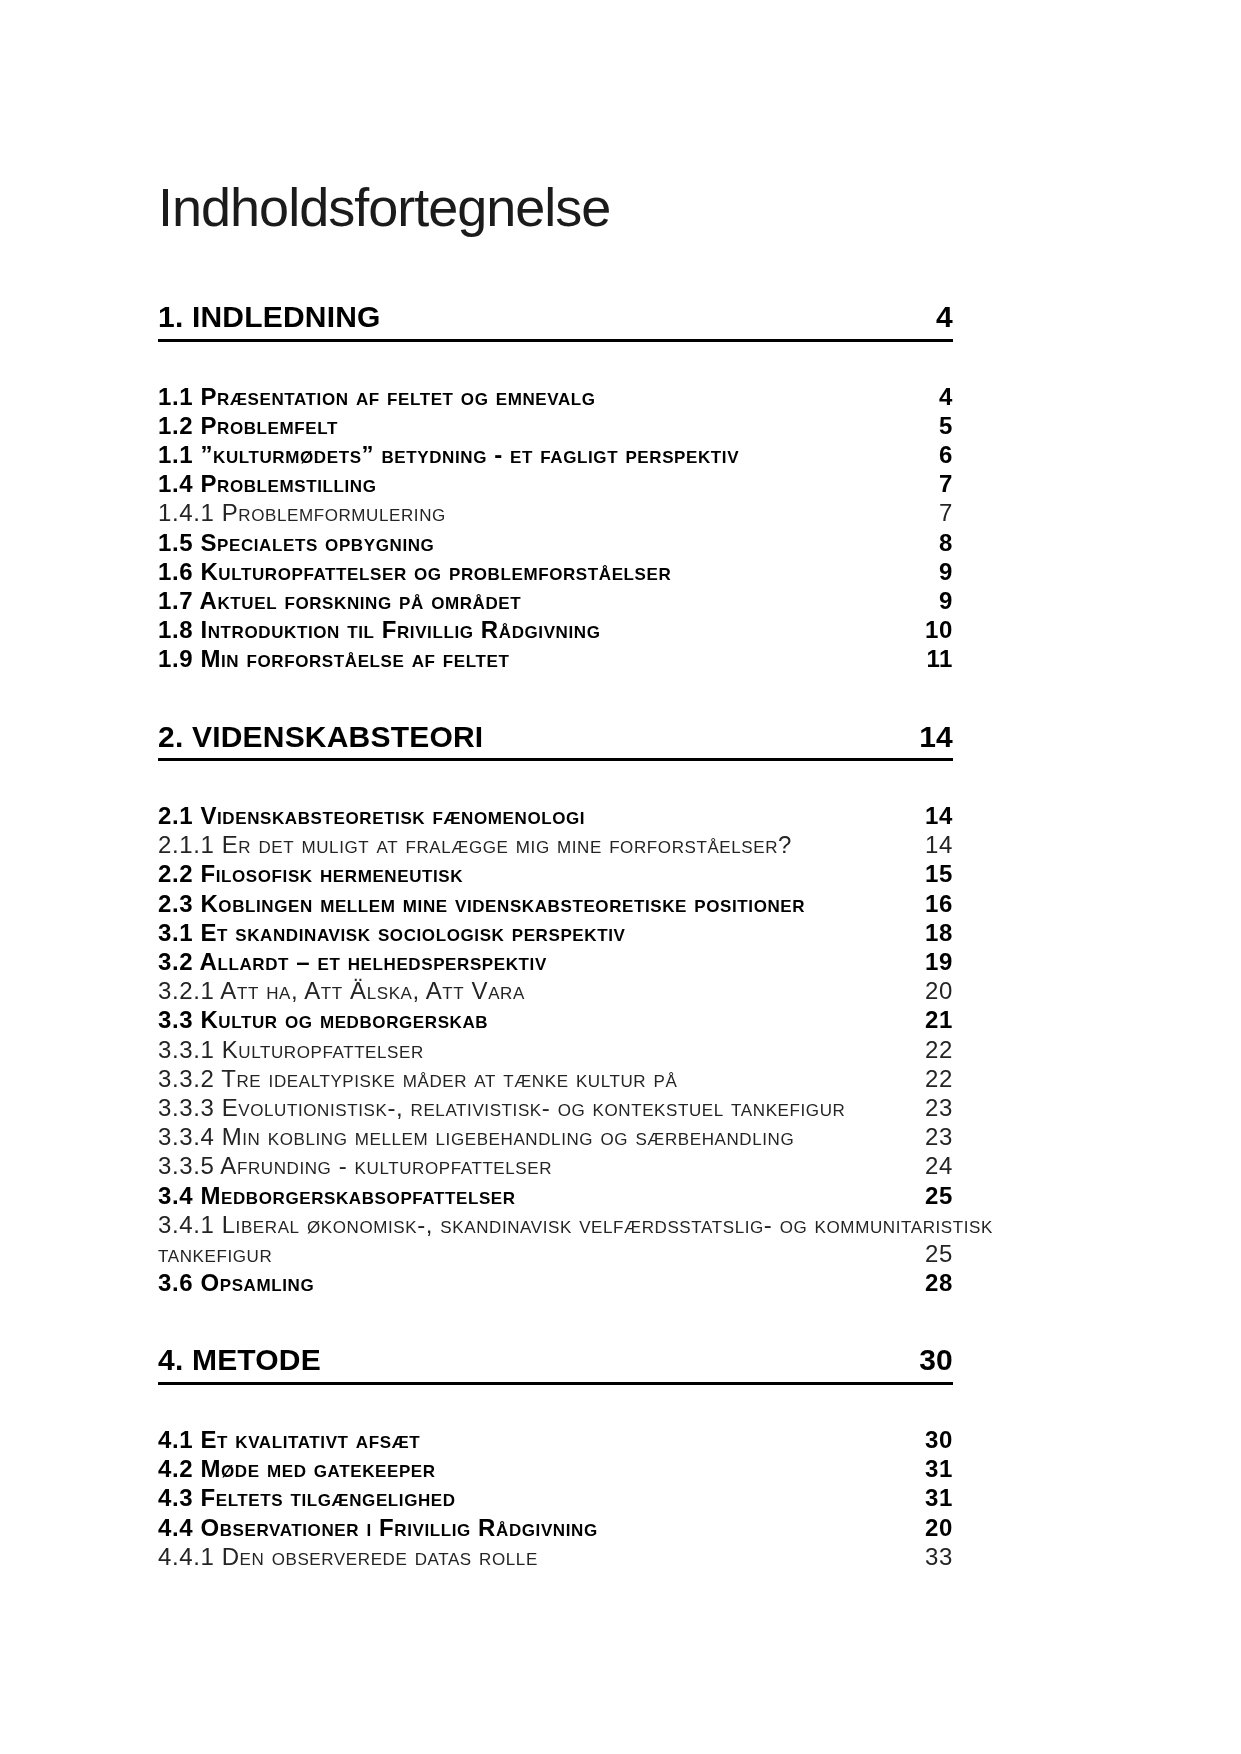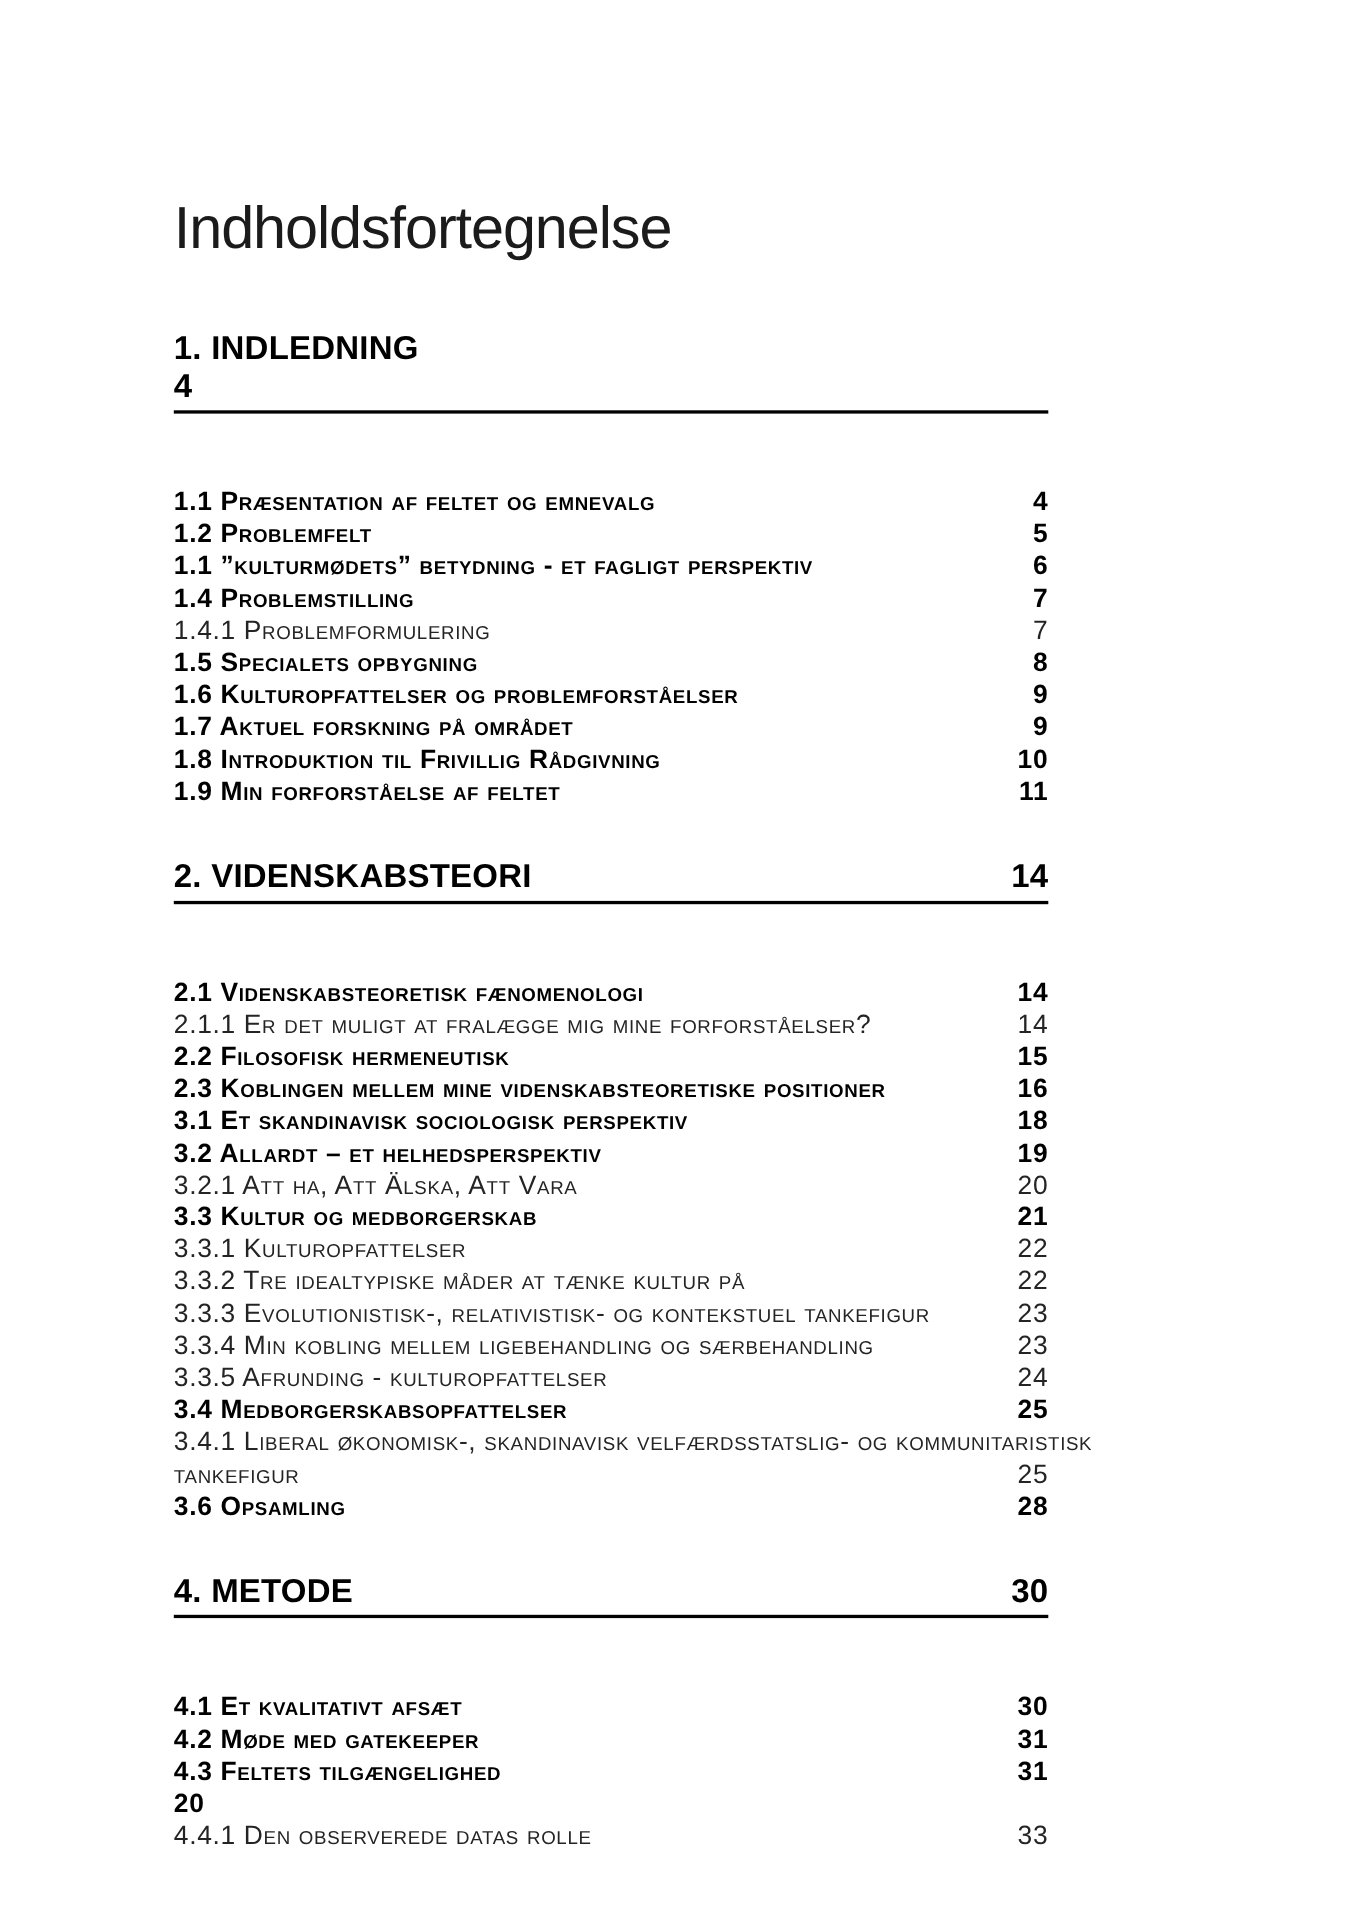--- a/index.html
+++ b/index.html
@@ -37,24 +37,23 @@
     font-size: 30px;
     font-weight: 700;
     line-height: 1.15;
     letter-spacing: 0.2px;
     padding-bottom: 4px;
     border-bottom: 3px solid #000000;
     margin-top: 46px;
   }
   .toc-section:first-of-type .heading-row {
     margin-top: 16px;
-    flex-direction: column;
   }
   .entries {
-    margin-top: 66px;
+    margin-top: 40px;
   }
   .entry-row {
     display: flex;
     justify-content: space-between;
     align-items: baseline;
     font-variant: small-caps;
     font-size: 24px;
     line-height: 29.2px;
     letter-spacing: 0.6px;
   }
@@ -218,20 +217,21 @@
           </div>
           <div class="entry-row bold">
             <span class="e-label">4.2 Møde med gatekeeper</span>
             <span class="e-page">31</span>
           </div>
           <div class="entry-row bold">
             <span class="e-label">4.3 Feltets tilgængelighed</span>
             <span class="e-page">31</span>
           </div>
           <div class="entry-row bold">
+            <span class="e-label">4.4 Observationer i Frivillig Rådgivning</span>
             <span class="e-page">20</span>
           </div>
           <div class="entry-row sub">
             <span class="e-label">4.4.1 Den observerede datas rolle</span>
             <span class="e-page">33</span>
           </div>
         </div>
       </section>
     </div>
 </div>

